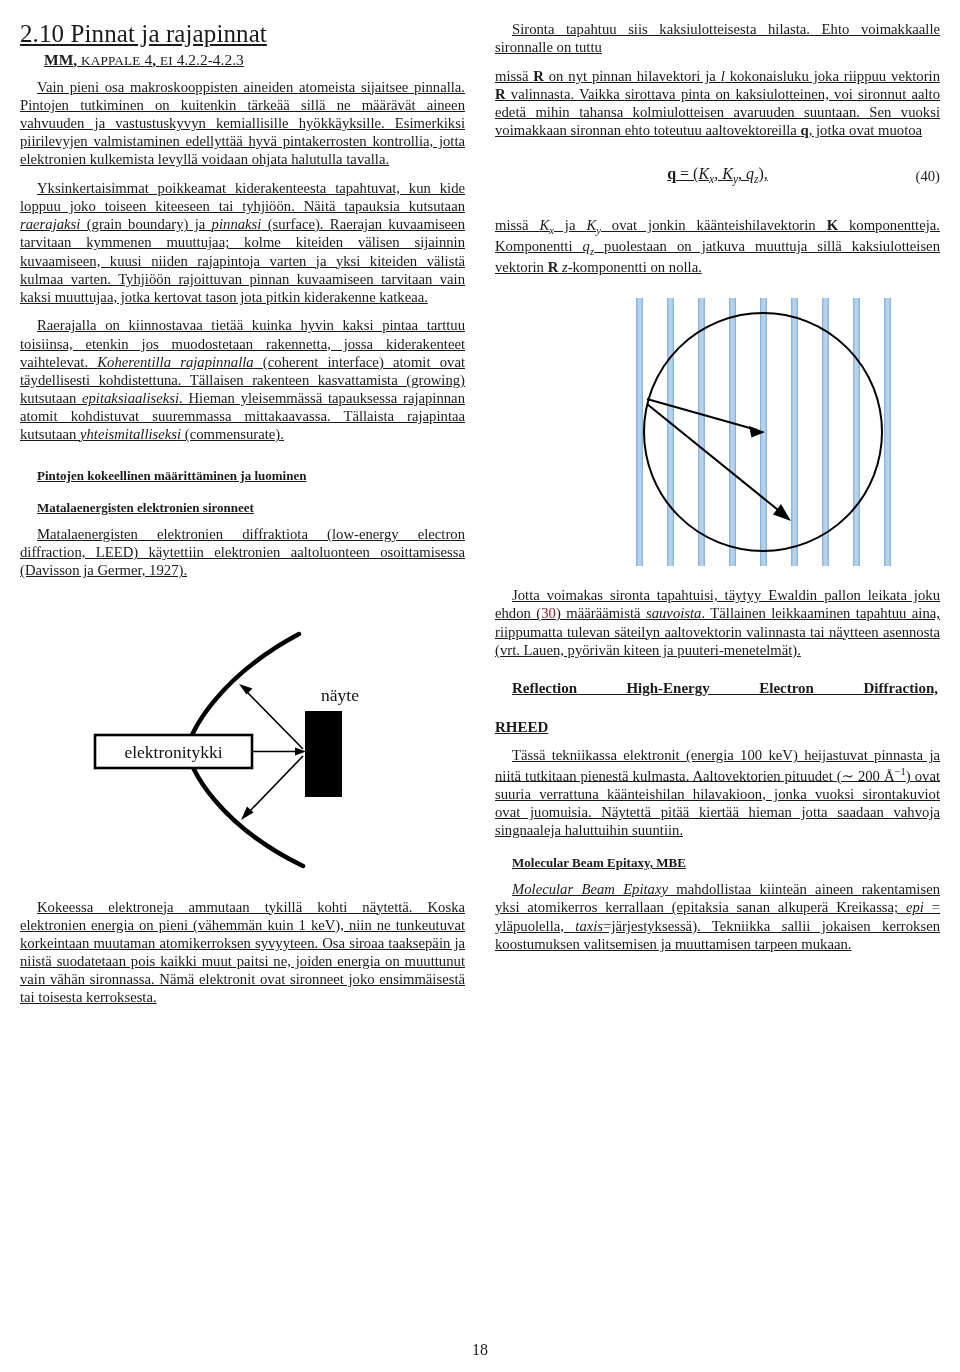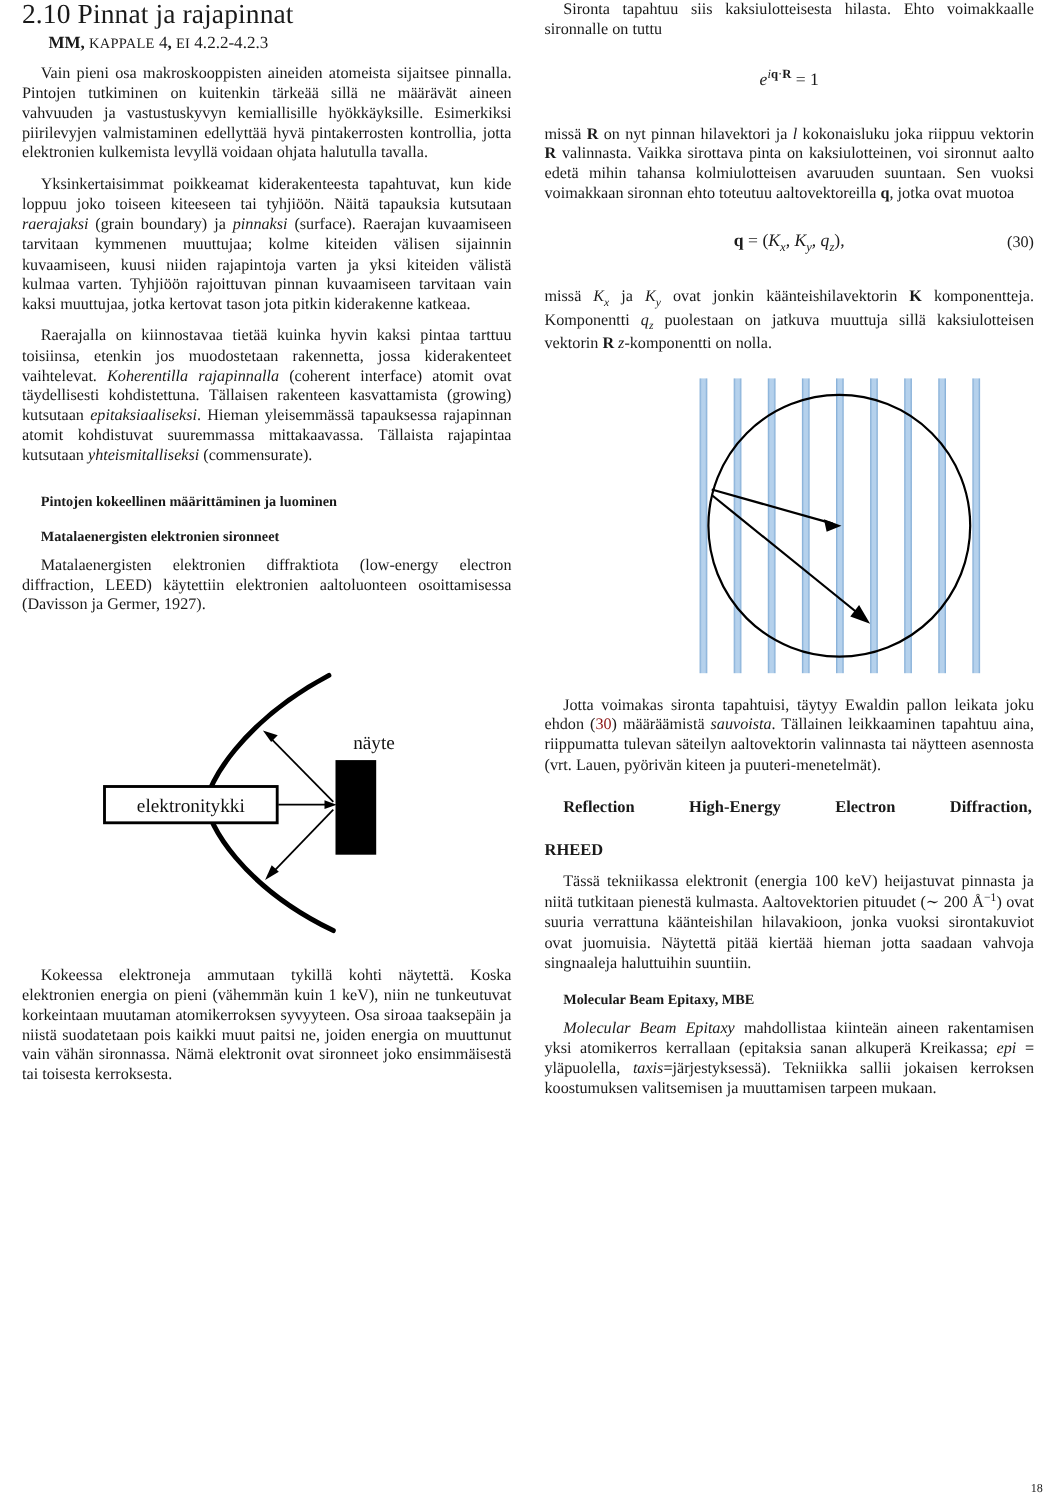--- a/index.html
+++ b/index.html
@@ -15,21 +15,22 @@
   }
   .page {
     position: relative;
     width: 960px;
     height: 1372px;
     padding: 0;
   }
   .columns {
     display: flex;
     gap: 30px;
-    padding: 0 20px 0 20px;
+    padding: 20px 20px 0 20px;
+    text-decoration: underline;
   }
   .col {
     width: 445px;
     flex: 0 0 445px;
   }
   h1.sec-title {
     font-size: 25px;
     font-weight: normal;
     margin: 0 0 3px 0;
     line-height: 1.12;
@@ -98,24 +99,24 @@
   .mathbf { font-weight: bold; font-style: normal; }
   .sup { font-size: 0.72em; vertical-align: super; }
   .sub { font-size: 0.72em; vertical-align: sub; }
   .link-red { color: #8c1515; }
   .figure { position: relative; width: 100%; }
   .fig-leed { margin: 18px 0 0 0; height: 300px; }
   .fig-ewald { margin: 10px 0 0 0; height: 300px; }
   .pagenum {
     position: absolute;
     left: 0;
-    right: 12px;
+    right: 0;
     bottom: 13px;
-    text-align: right;
-    font-size: 11px;
+    text-align: center;
+    font-size: 16px;
   }
 </style>
 </head>
 <body>
 
 <div class="page">
   <div class="columns">
 
     <div class="col">
 
@@ -161,31 +162,27 @@
       </div>
 
       <p class="body indent">Kokeessa elektroneja ammutaan tykillä kohti näytettä. Koska elektronien energia on pieni (vähemmän kuin 1 keV), niin ne tunkeutuvat korkeintaan muutaman atomikerroksen syvyyteen. Osa siroaa taaksepäin ja niistä suodatetaan pois kaikki muut paitsi ne, joiden energia on muuttunut vain vähän sironnassa. Nämä elektronit ovat sironneet joko ensimmäisestä tai toisesta kerroksesta.</p>
 
     </div>
 
     <div class="col">
 
       <p class="body indent">Sironta tapahtuu siis kaksiulotteisesta hilasta. Ehto voimakkaalle sironnalle on tuttu</p>
 
-      <div class="eq-block">
-        <span class="mathit">e</span><span class="sup"><span class="mathit">i</span><span class="mathbf">q</span>·<span class="mathbf">R</span></span>
-        <span>= 1</span>
-      </div>
 
       <p class="body noindent">missä <b>R</b> on nyt pinnan hilavektori ja <i>l</i> kokonaisluku joka riippuu vektorin <b>R</b> valinnasta. Vaikka sirottava pinta on kaksiulotteinen, voi sironnut aalto edetä mihin tahansa kolmiulotteisen avaruuden suuntaan. Sen vuoksi voimakkaan sironnan ehto toteutuu aaltovektoreilla <b>q</b>, jotka ovat muotoa</p>
 
       <div class="eq-block">
         <span class="mathbf">q</span>
         <span>= (<i>K</i><span class="sub"><i>x</i></span>, <i>K</i><span class="sub"><i>y</i></span>, <i>q</i><span class="sub"><i>z</i></span>),</span>
-        <span class="eq-num">(30)</span>
+        <span class="eq-num">(40)</span>
       </div>
 
       <p class="body noindent">missä <i>K</i><span class="sub"><i>x</i></span> ja <i>K</i><span class="sub"><i>y</i></span> ovat jonkin käänteishilavektorin <b>K</b> komponentteja. Komponentti <i>q</i><span class="sub"><i>z</i></span> puolestaan on jatkuva muuttuja sillä kaksiulotteisen vektorin <b>R</b> <i>z</i>-komponentti on nolla.</p>
 
       <div class="figure fig-ewald">
         <svg width="445" height="300" viewBox="0 0 445 300" xmlns="http://www.w3.org/2000/svg">
           <defs>
             <linearGradient id="rodgrad" x1="0" y1="0" x2="1" y2="0">
               <stop offset="0%" stop-color="#7da9d4"></stop>
               <stop offset="28%" stop-color="#b5d1ec"></stop>

